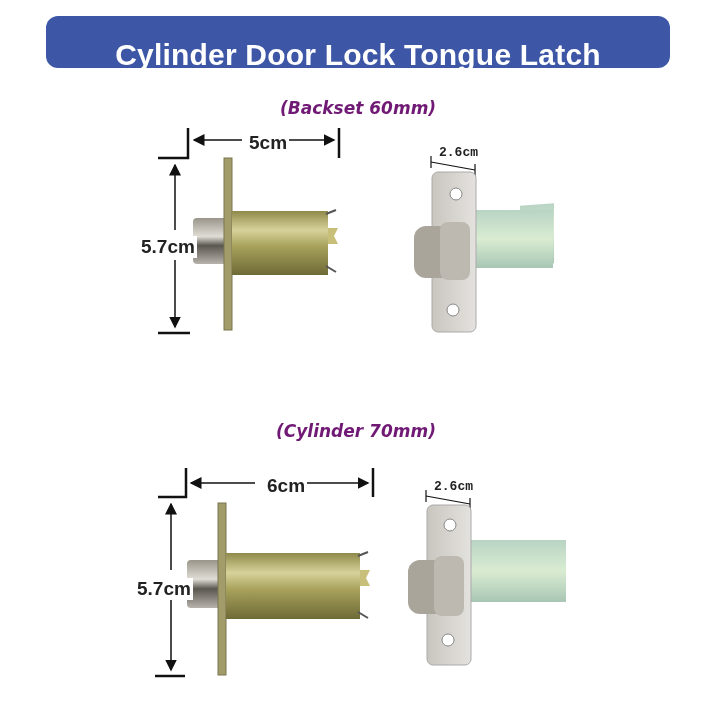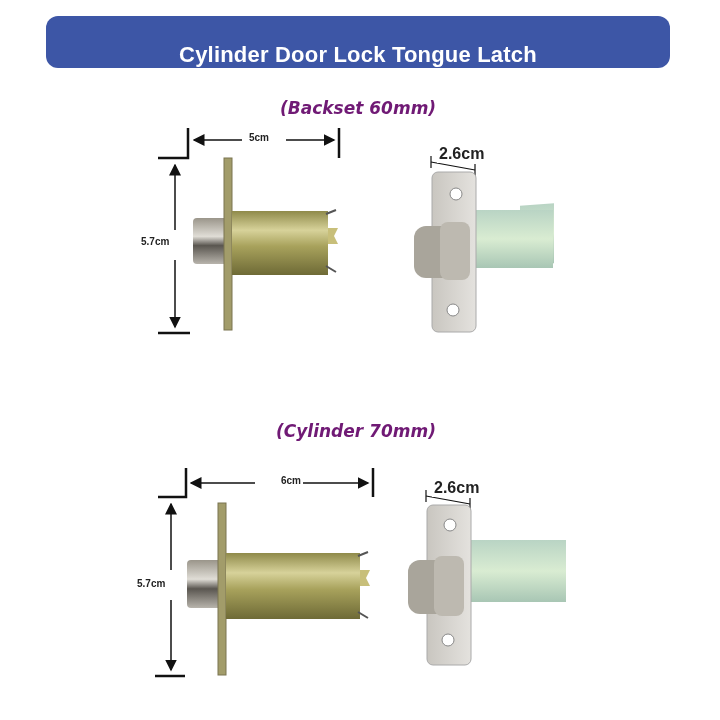--- a/index.html
+++ b/index.html
@@ -1,22 +1,22 @@
 <!DOCTYPE html>
 <html><head>
 <meta charset="utf-8">
 <style>
   html,body{margin:0;padding:0;background:#fff;}
   body{width:720px;height:720px;position:relative;overflow:hidden;font-family:"Liberation Sans",sans-serif;}
   .banner{position:absolute;left:46px;top:16px;width:624px;height:52px;background:#3d56a6;border-radius:12px;
     display:flex;align-items:center;justify-content:center;}
-  .banner span{color:#fff;font-weight:bold;font-size:22px;letter-spacing:0.2px;margin-top:25px;}
+  .banner span{color:#fff;font-weight:bold;font-size:30px;letter-spacing:0.2px;margin-top:25px;}
   .backset{position:absolute;font-family:"DejaVu Sans",sans-serif;font-style:italic;font-weight:bold;font-size:17px;color:#701a75;}
-  .dimlabel{position:absolute;font-family:"Liberation Sans",sans-serif;font-weight:bold;font-size:10px;color:#222;background:#fff;padding:0 2px;}
-  .small{font-size:16px;}
+  .dimlabel{position:absolute;font-family:"Liberation Sans",sans-serif;font-weight:bold;font-size:19px;color:#222;background:#fff;padding:0 2px;}
+  .small{font-size:13px;font-family:Liberation Mono, monospace;}
   svg{position:absolute;left:0;top:0;}
 </style>
 </head>
 <body>
 
 <div class="banner">
   <span>Cylinder Door Lock Tongue Latch</span>
 </div>
 
 <svg width="720" height="720">
@@ -102,15 +102,15 @@
     <rect x="434" y="556" width="30" height="60" rx="8" fill="#bdb9b0"></rect>
   </g>
 </svg>
 
 <div class="backset" style="left:280px;top:98px;">(Backset 60mm)</div>
 <div class="dimlabel" style="left:247px;top:132px;">5cm</div>
 <div class="dimlabel" style="left:139px;top:236px;">5.7cm</div>
 <div class="dimlabel small" style="left:437px;top:145px;">2.6cm</div>
 
 <div class="backset" style="left:276px;top:421px;">(Cylinder 70mm)</div>
-<div class="dimlabel" style="left:279px;top:475px;">6cm</div>
+<div class="dimlabel" style="left:265px;top:475px;">6cm</div>
 <div class="dimlabel" style="left:135px;top:578px;">5.7cm</div>
 <div class="dimlabel small" style="left:432px;top:479px;">2.6cm</div>
 
 </body></html>

